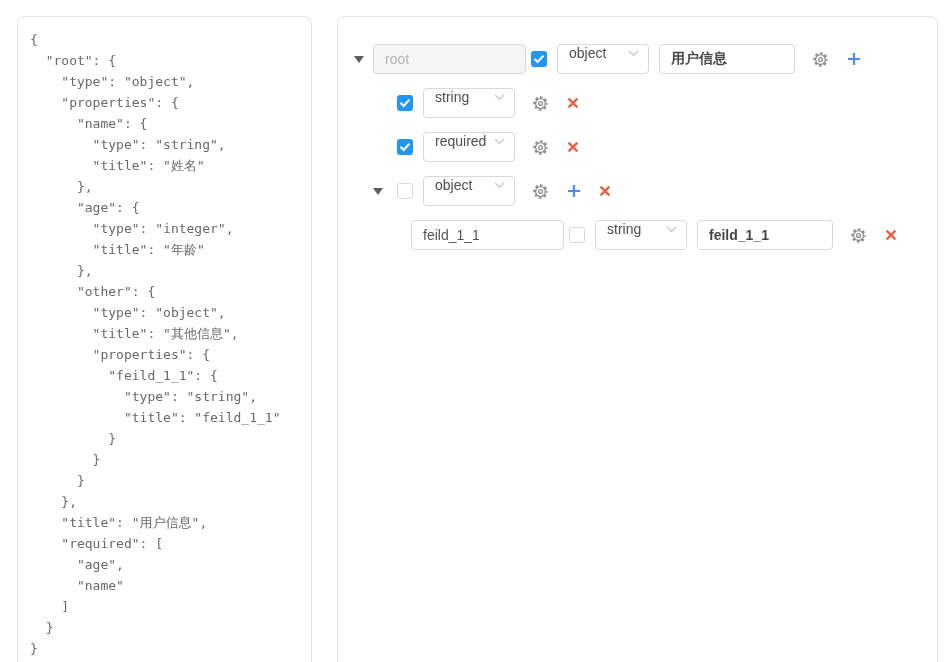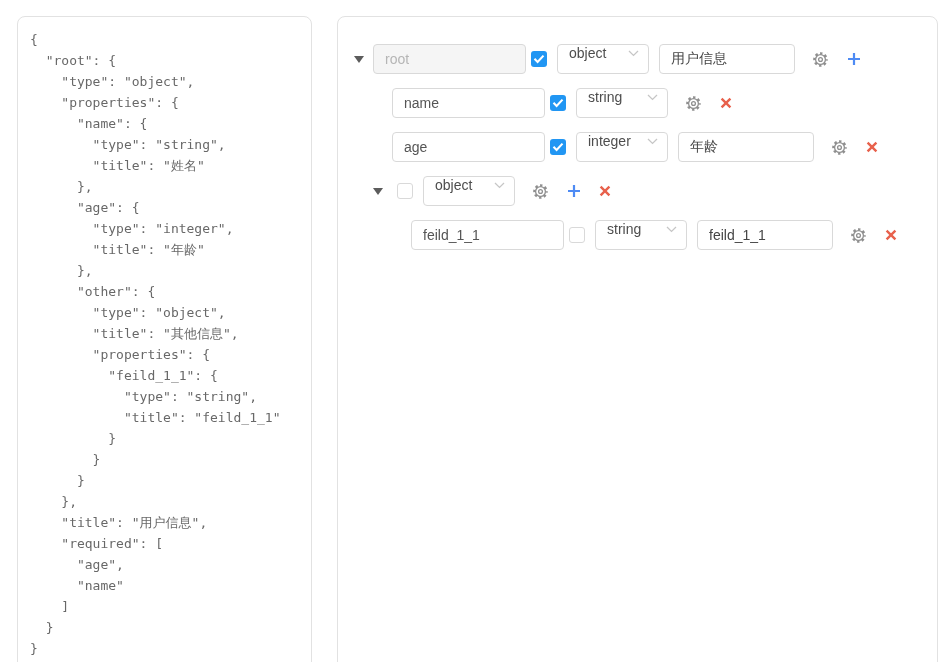--- a/index.html
+++ b/index.html
@@ -32,21 +32,21 @@
     border-top:7px solid #5c5c5c;
   }
   .name-zone { width:153px; flex:none; display:flex; align-items:center; }
   input.field-input {
     height:30px; border:1px solid #d9d9d9; border-radius:4px;
     padding:14px 11px; font-size:14px; color:#555; outline:none; background:#fff;
     font-family:"Liberation Sans", sans-serif;
   }
   .name-zone input { flex:1; min-width:0; }
   input.field-input:disabled { background:#f5f5f5; color:#b5b5b5; }
-  input.title-input { width:136px; margin-left:10px; color:#454545; }
+  input.title-input { width:136px; margin-left:10px; color:#454545;font-weight:bold; }
 
   .checkbox {
     width:16px; height:16px; margin-left:5px; flex:none; border-radius:3px;
     display:flex; align-items:center; justify-content:center; cursor:pointer;
   }
   .checkbox.checked { background:#2196f3; }
   .checkbox.unchecked { background:#fff; border:1px solid #d9d9d9; }
 
   .type-select {
     width:92px; height:30px; margin-left:10px; flex:none; cursor:pointer;
@@ -127,23 +127,20 @@
         <svg width="14" height="14" viewBox="0 0 14 14">
             <path d="M7 1 V13 M1 7 H13" stroke="#4e8bf4" stroke-width="2.2"></path>
           </svg>
       </span>
     </div>
   </div>
 
   <div class="row">
     <span class="indent"></span>
     <span class="caret-box"></span>
-    <span class="name-zone">
-      <input class="field-input" value="name" style="">
-    </span>
     <span class="checkbox checked">
       <svg width="12" height="10" viewBox="0 0 12 10">
           <polyline points="1.5,4.8 4.6,7.9 10.5,1.6" fill="none" stroke="#fff" stroke-width="2.1"></polyline>
         </svg>
     </span>
     <div class="type-select">
       <span>string</span>
       <svg width="11" height="7" viewBox="0 0 11 7">
           <polyline points="1,1 5.5,5.4 10,1" fill="none" stroke="#c6c6c6" stroke-width="1.3"></polyline>
         </svg>
@@ -160,35 +157,31 @@
         <svg width="12" height="12" viewBox="0 0 12 12">
             <path d="M1.6 1.6 L10.4 10.4 M10.4 1.6 L1.6 10.4" stroke="#e8614c" stroke-width="2.4"></path>
           </svg>
       </span>
     </div>
   </div>
 
   <div class="row">
     <span class="indent"></span>
     <span class="caret-box"></span>
-    <span class="name-zone">
-      <input class="field-input" value="age" style="">
-    </span>
     <span class="checkbox checked">
       <svg width="12" height="10" viewBox="0 0 12 10">
           <polyline points="1.5,4.8 4.6,7.9 10.5,1.6" fill="none" stroke="#fff" stroke-width="2.1"></polyline>
         </svg>
     </span>
     <div class="type-select">
-      <span>integer</span>
-      <svg width="11" height="7" viewBox="0 0 11 7">
-          <polyline points="1,1 5.5,5.4 10,1" fill="none" stroke="#c6c6c6" stroke-width="1.3"></polyline>
-        </svg>
-    </div>
-    <input class="field-input title-input" value="年龄" style="">
+      <span>required</span>
+      <svg width="11" height="7" viewBox="0 0 11 7">
+          <polyline points="1,1 5.5,5.4 10,1" fill="none" stroke="#c6c6c6" stroke-width="1.3"></polyline>
+        </svg>
+    </div>
     <div class="actions">
       <span class="icon-btn">
         <svg width="17" height="17" viewBox="0 0 17 17" fill="none">
             <circle cx="8.5" cy="8.5" r="6.1" stroke="#8f8f8f" stroke-width="2.4" stroke-dasharray="2.4 2.39" stroke-dashoffset="1.2"></circle>
             <circle cx="8.5" cy="8.5" r="4.9" stroke="#8f8f8f" stroke-width="1.3"></circle>
             <circle cx="8.5" cy="8.5" r="1.9" stroke="#8f8f8f" stroke-width="1.3"></circle>
           </svg>
       </span>
       <span class="icon-btn">
         <svg width="12" height="12" viewBox="0 0 12 12">

